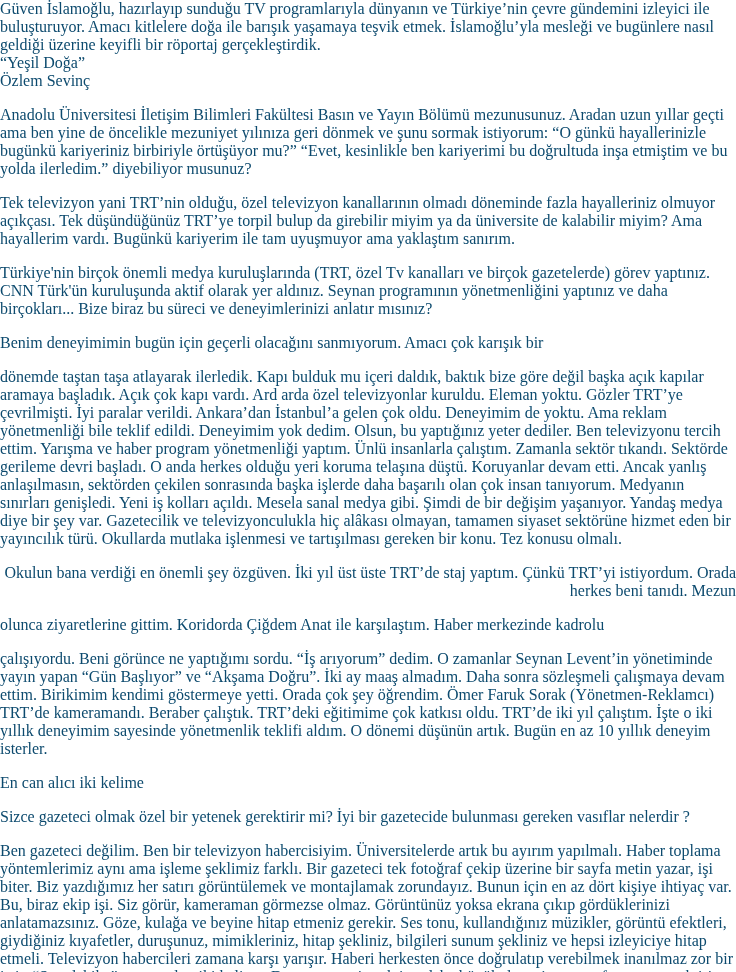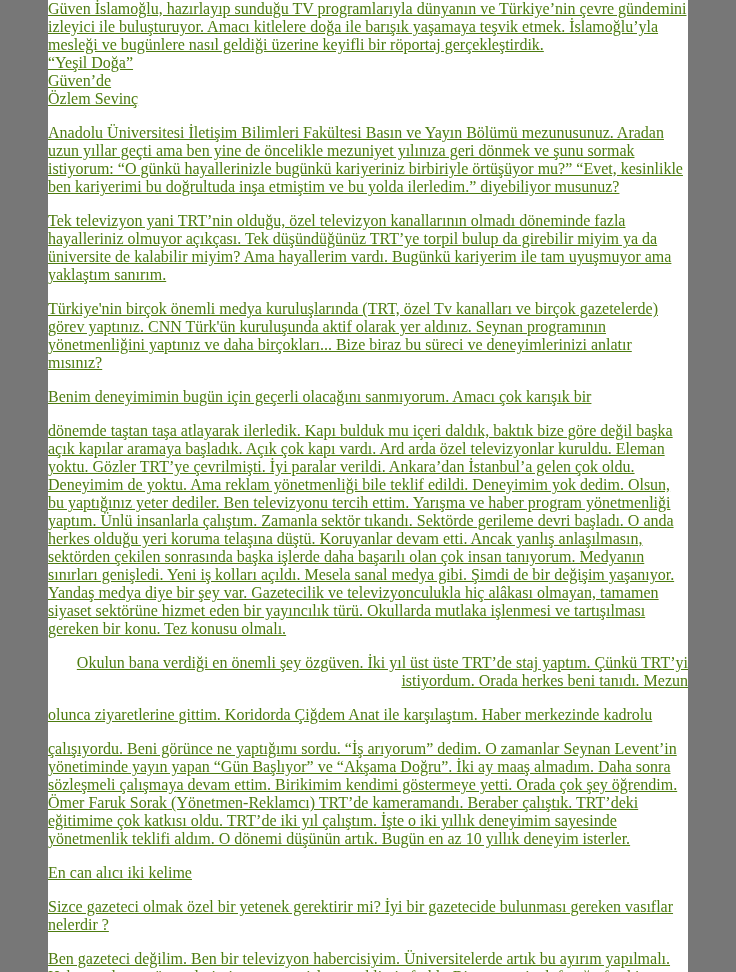--- a/index.html
+++ b/index.html
@@ -1,17 +1,17 @@
 <!DOCTYPE html>
 <html><head>
 <meta charset="utf-8">
 <style>
   html,body{margin:0;padding:0;background:#777;}
-  .page{position:relative;width:640px;height:972px;background:#fff;overflow:hidden;
-        font-family:"Liberation Serif", serif;color:#4d7c0f;margin:0 auto;text-decoration:underline;}
+  .page{position:relative;width:736px;height:972px;background:#fff;overflow:hidden;
+        font-family:"Liberation Serif", serif;color:#0c4a6e;margin:0 auto;}
 
   
   .mountain{position:absolute;left:0;top:0;width:400px;height:972px;z-index:1;
     clip-path:polygon(0 0,335px 0,300px 70px,262px 130px,245px 185px,162px 258px,132px 330px,
       120px 400px,124px 470px,137px 525px,133px 618px,127px 695px,140px 768px,210px 800px,
       218px 885px,268px 933px,330px 972px,0 972px);}
   .mountain .sky{position:absolute;left:0;top:0;width:100%;height:46%;
     background:linear-gradient(180deg,#1c41b0 0%,#2d55c2 55%,#7democ;display:block;}
   .mountain .sky{background:linear-gradient(180deg,#1c41b0 0%,#2d55c2 55%,#7e96d6 100%);}
   .mountain .peak{position:absolute;top:20%;left:-10%;width:130%;height:30%;
@@ -257,21 +257,20 @@
     <i class="s1"></i>
     <i class="s2"></i>
   </div>
 
   <div class="txt topmark"></div>
 
   <div class="txt intro">Güven İslamoğlu, hazırlayıp sunduğu TV programlarıyla dünyanın ve Türkiye’nin çevre gündemini izleyici ile buluşturuyor. Amacı kitlelere doğa ile barışık yaşamaya teşvik etmek. İslamoğlu’yla mesleği ve bugünlere nasıl geldiği üzerine keyifli bir röportaj gerçekleştirdik.</div>
 
   <div class="txt title">
     <div class="t1">“Yeşil Doğa”</div>
-    <div class="t2">Güven’de</div>
   </div>
 
   <div class="txt byline">Özlem Sevinç</div>
 
   <div class="txt col col-left">
     <i class="arc"></i>
     <p class="q">Anadolu Üniversitesi İletişim Bilimleri Fakültesi Basın ve Yayın Bölümü mezunusunuz. Aradan uzun yıllar geçti ama ben yine de öncelikle mezuniyet yılınıza geri dönmek ve şunu sormak istiyorum: “O günkü hayallerinizle bugünkü kariyeriniz birbiriyle örtüşüyor mu?” “Evet, kesinlikle ben kariyerimi bu doğrultuda inşa etmiştim ve bu yolda ilerledim.” diyebiliyor musunuz?</p>
     <p>Tek televizyon yani TRT’nin olduğu, özel televizyon kanallarının olmadı döneminde fazla hayalleriniz olmuyor açıkçası. Tek düşündüğünüz TRT’ye torpil bulup da girebilir miyim ya da üniversite de kalabilir miyim? Ama hayallerim vardı. Bugünkü kariyerim ile tam uyuşmuyor ama yaklaştım sanırım.</p>
     <p class="q">Türkiye'nin birçok önemli medya kuruluşlarında (TRT, özel Tv kanalları ve birçok gazetelerde) görev yaptınız. CNN Türk'ün kuruluşunda aktif olarak yer aldınız. Seynan programının yönetmenliğini yaptınız ve daha birçokları... Bize biraz bu süreci ve deneyimlerinizi anlatır mısınız?</p>
     <p class="alignr">Benim deneyimimin bugün için geçerli olacağını sanmıyorum. Amacı çok karışık bir</p>

